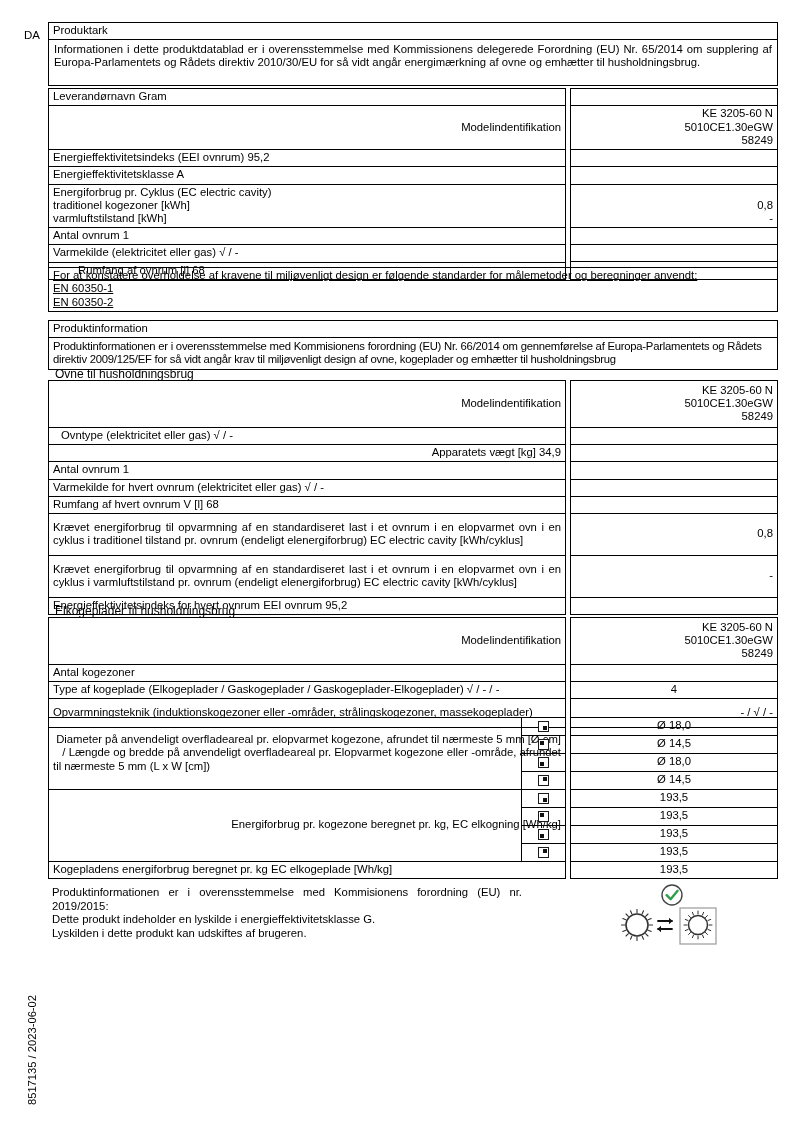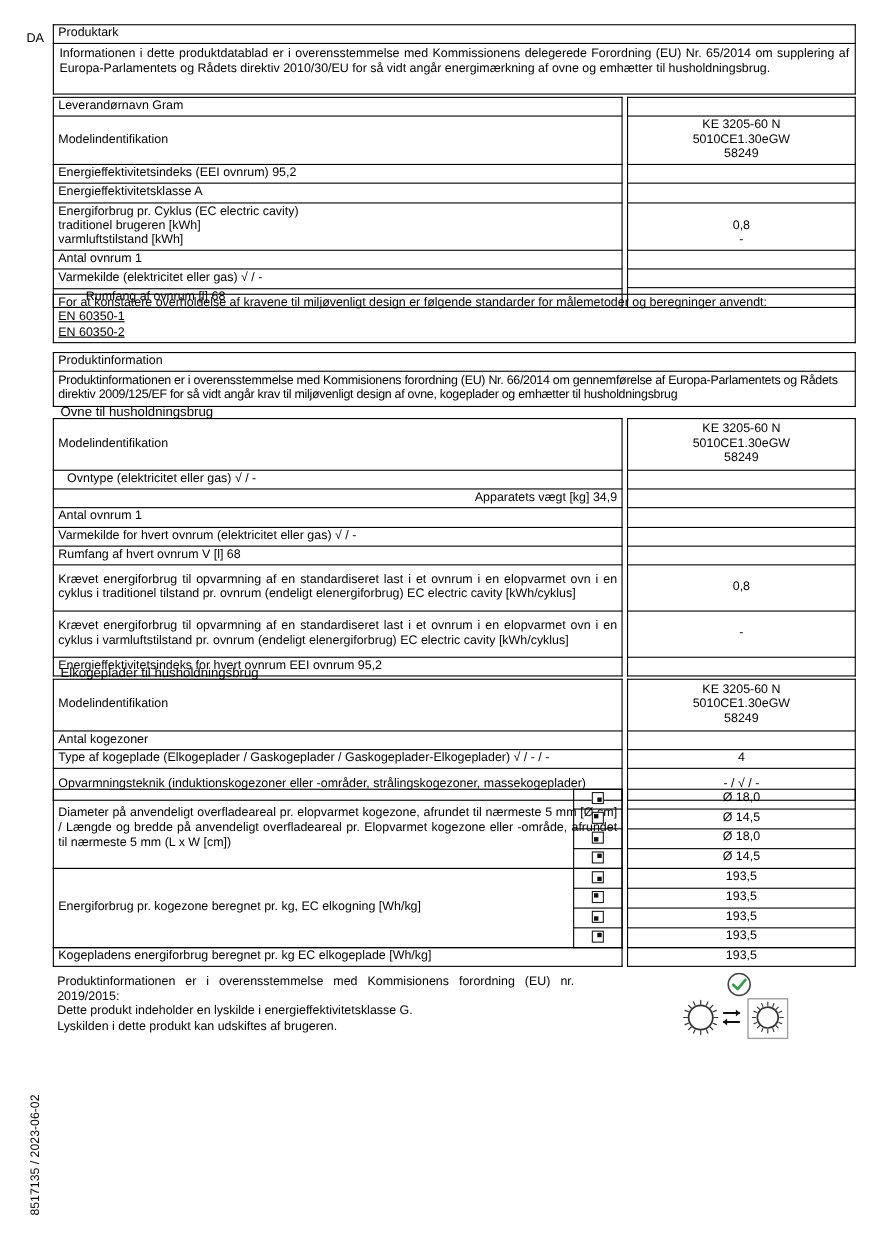--- a/index.html
+++ b/index.html
@@ -45,21 +45,21 @@
     line-height: 13.2px;
   }
   table.t td {
     border: 1px solid #000;
     padding: 1px 4px 2px 4px;
     vertical-align: middle;
     box-sizing: border-box;
   }
   td.cap { vertical-align: top; }
   td.ctr { text-align: center; }
-  td.mid { vertical-align: middle; }
+  td.mid { vertical-align: middle; text-align: right; }
 
   .justify { text-align: justify; text-align-last: left; }
   .plain-caption {
     position: absolute;
     font-size: 12px;
     line-height: 13.2px;
     white-space: nowrap;
   }
 
   
@@ -154,21 +154,21 @@
       </tr>
       <tr>
         <td style="height:16px;">Energieffektivitetsindeks (EEI ovnrum) 95,2</td>
       </tr>
       <tr>
         <td style="height:15px;">Energieffektivitetsklasse A</td>
       </tr>
       <tr>
         <td class="cap" style="height:42px;">
           <div>Energiforbrug pr. Cyklus (EC electric cavity)</div>
-          <div>traditionel brugeren [kWh]</div>
+          <div>traditionel kogezoner [kWh]</div>
           <div>varmluftstilstand [kWh]</div>
         </td>
       </tr>
       <tr>
         <td style="height:15px;">Antal ovnrum 1</td>
       </tr>
       <tr>
         <td style="height:15px;">Varmekilde (elektricitet eller gas) √ / -</td>
       </tr>
       <tr>

